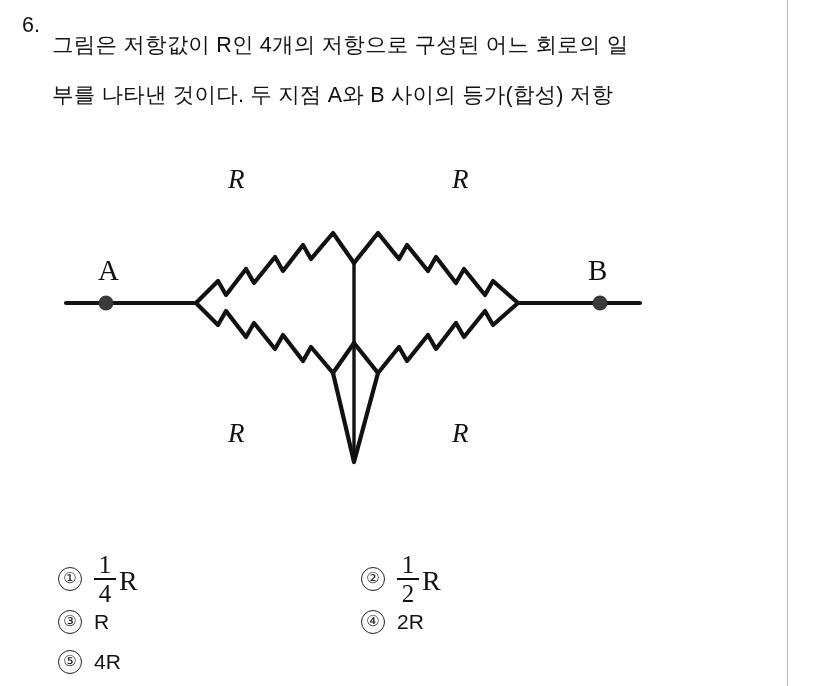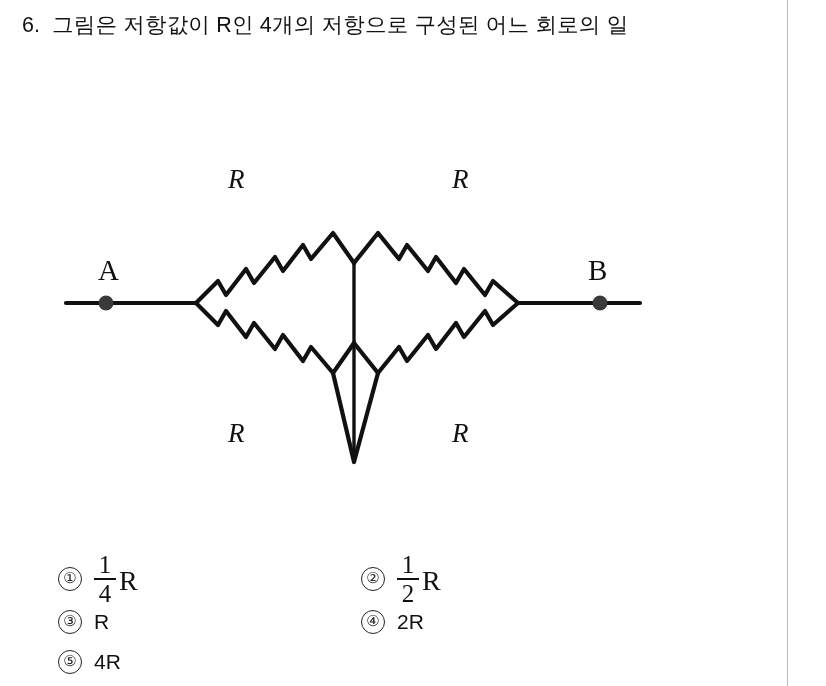--- a/index.html
+++ b/index.html
@@ -45,21 +45,21 @@
     white-space: nowrap;
     letter-spacing: 0.2px;
   }
   #q-number {
     position: absolute;
     left: 0; top: 0;
     font-size: 21.5px;
     line-height: 30px;
     color: #111111;
   }
-  .q-indent { padding-left: 30px; }
+  .q-indent { padding-left: 30px; margin-top: 20px; }
 
   
   #figure {
     position: absolute;
     left: 0px;
     top: 120px;
     width: 786px;
     height: 370px;
   }
   #figure svg { display: block; }
@@ -148,20 +148,21 @@
 </head>
 <body>
 
 <div id="page">
 
   <div id="right-rule"></div>
 
   <div id="question-block">
     <span id="q-number">6.</span>
     <div class="q-line q-indent">그림은 저항값이 R인 4개의 저항으로 구성된 어느 회로의 일</div>
+    <div class="q-line q-indent">부를 나타낸 것이다. 두 지점 A와 B 사이의 등가(합성) 저항</div>
   </div>
 
   <div id="figure">
     <svg width="786" height="370" viewBox="0 0 786 370" xmlns="http://www.w3.org/2000/svg">
 
       <g fill="none" stroke="#111111" stroke-width="4.2" stroke-linecap="round" stroke-linejoin="round">
 
         <path d="M 66 183 L 196 183"></path>
 
         <path d="M 518 183 L 640 183"></path>

